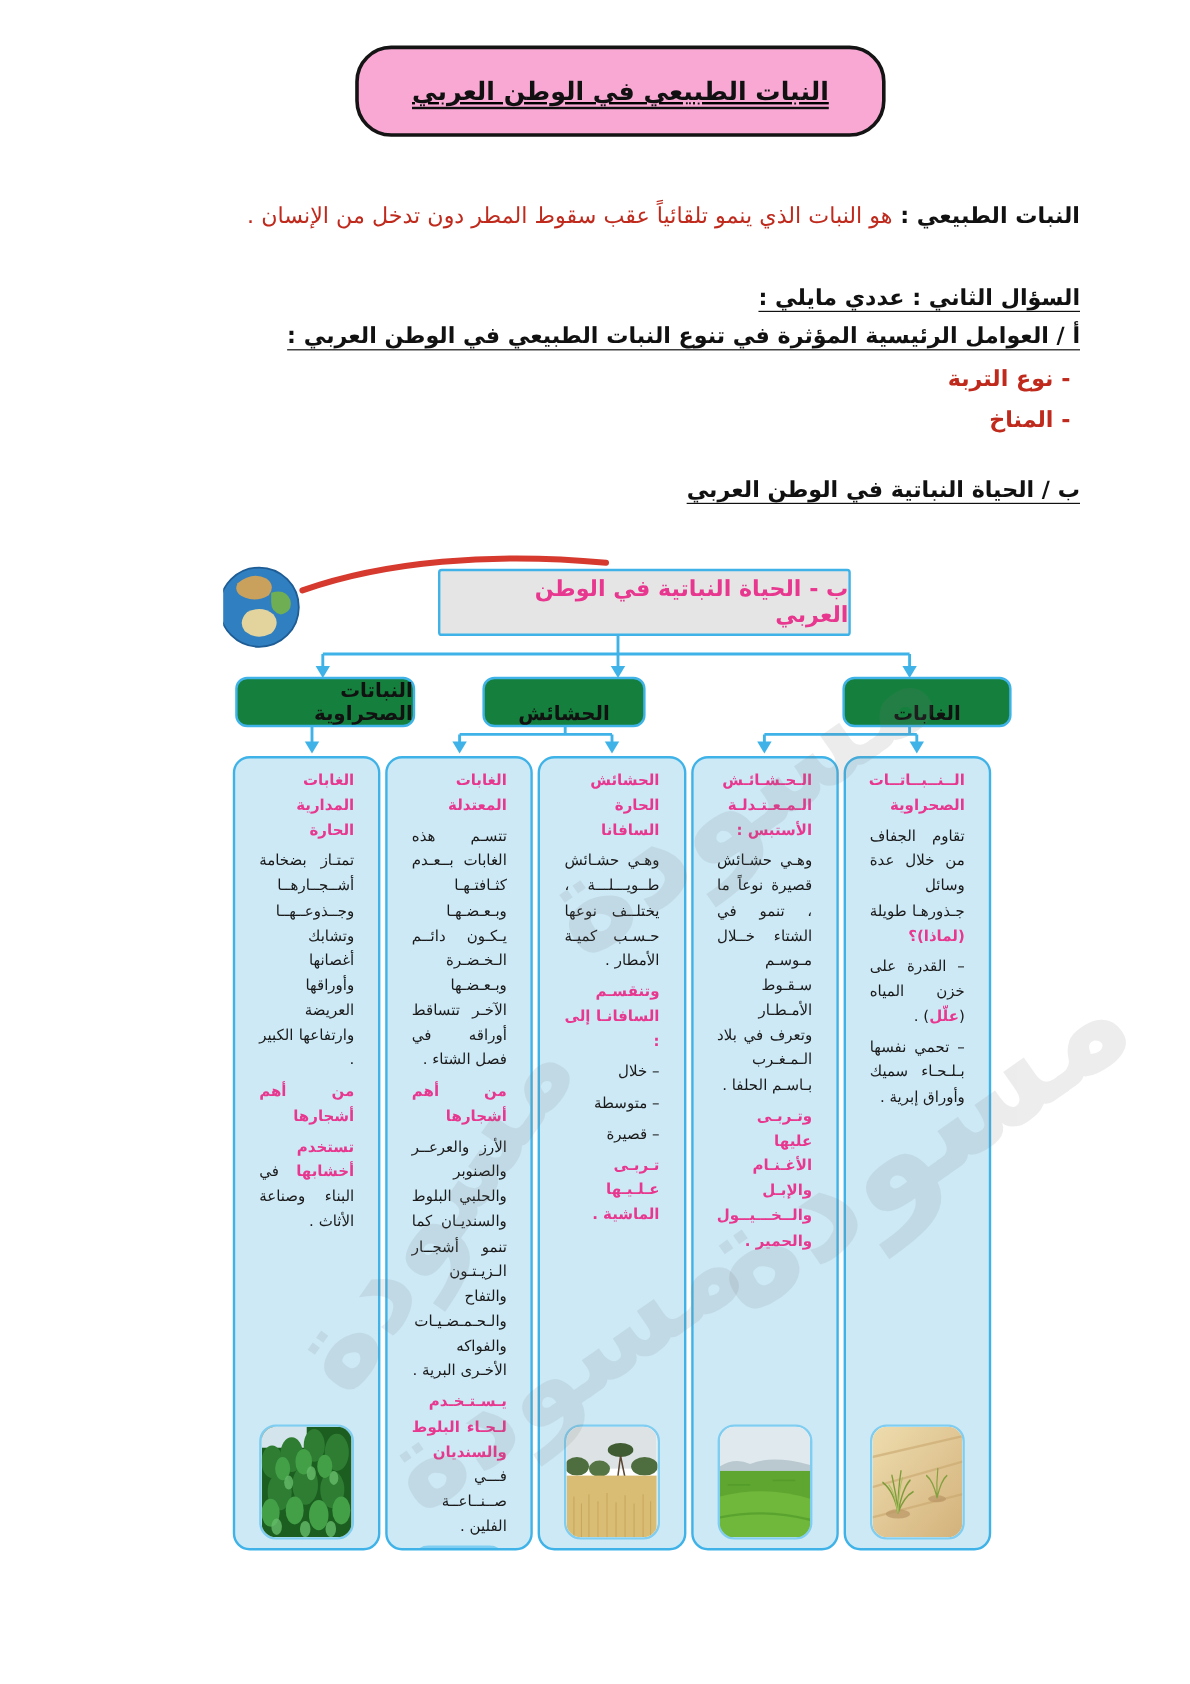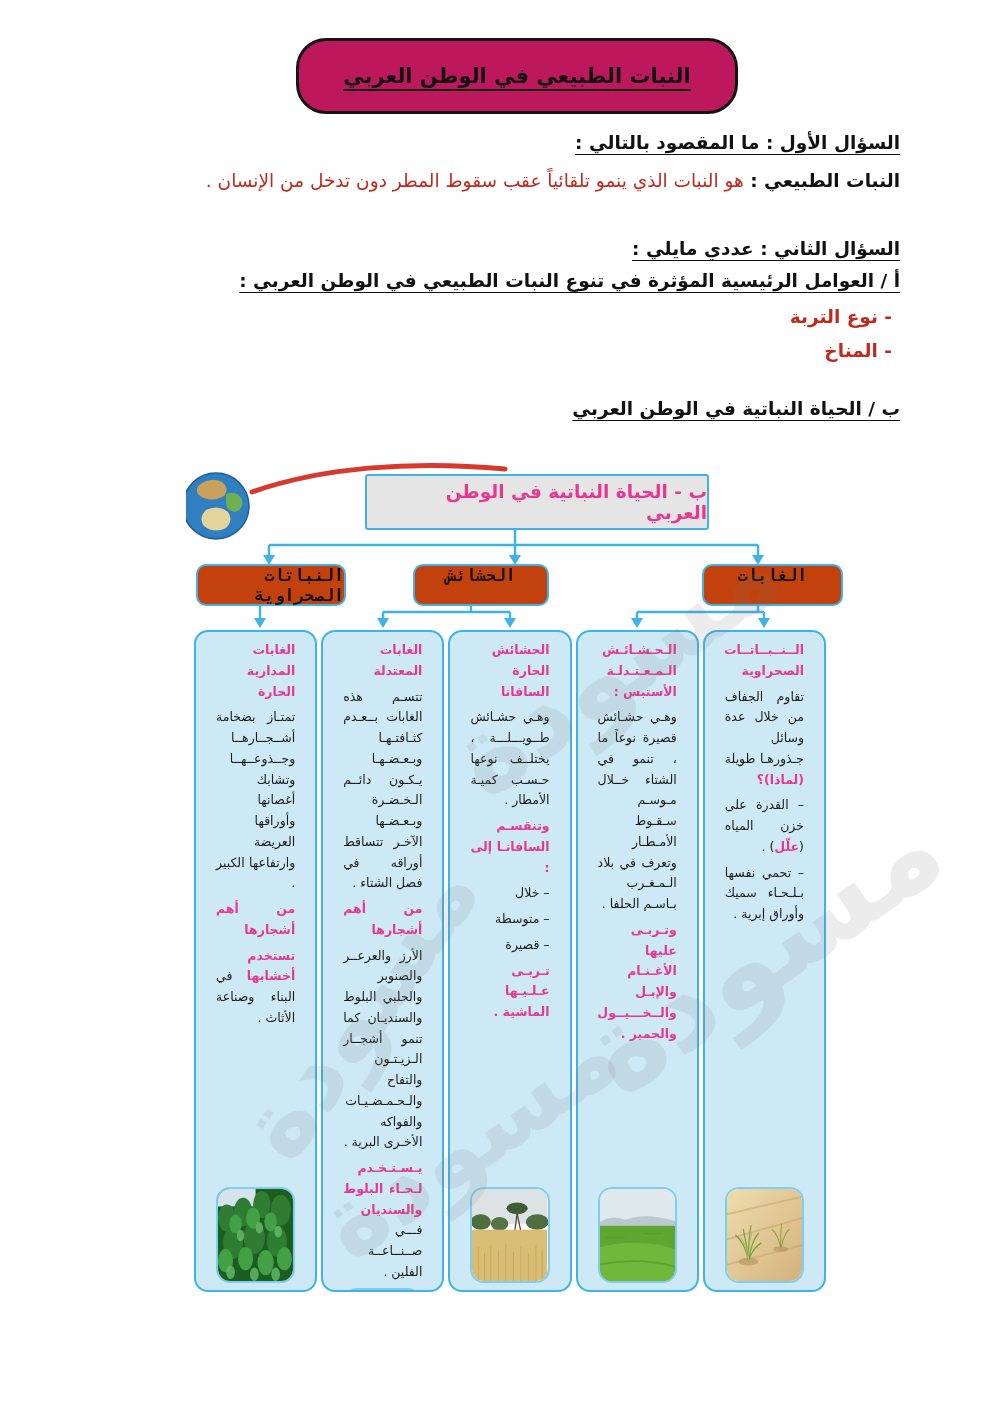--- a/index.html
+++ b/index.html
@@ -4,21 +4,21 @@
 <style>
   html,body{margin:0;padding:0;background:#fff;}
   .page{
     position:relative; width:992px; height:1403px; background:#ffffff;
     font-family:"DejaVu Sans", sans-serif; direction:rtl; overflow:hidden;
   }
   
   .title-box{
     position:absolute; left:296px; top:38px; width:436px; height:70px;
     border:3.5px solid #141414; border-radius:30px;
-    display:flex; align-items:center; justify-content:center; background:#be185d;
+    display:flex; align-items:center; justify-content:center; background:#f9a8d4;text-decoration:underline;
   }
   .title-box span{
     font-size:21px; font-weight:700; color:#111;
     text-decoration:underline; text-underline-offset:6px;
   }
   
   .tline{position:absolute; right:92px; white-space:nowrap; font-size:18.5px; color:#111;}
   .u{text-decoration:underline; text-underline-offset:5px;}
   .b{font-weight:700;}
   .red{color:var(--red);}
@@ -32,27 +32,27 @@
   
   .connectors{position:absolute; left:0; top:0; pointer-events:none;}
   .globe{position:absolute; left:186px; top:466px;}
   .root-box{
     position:absolute; left:365px; top:474px; width:300px; height:52px;
     background:#e5e5e5; border:2.5px solid var(--cyan); border-radius:3px;
     display:flex; align-items:center; justify-content:center; z-index:3;padding-left:40px;
   }
   .root-box span{color:var(--pink); font-weight:700; font-size:18.5px;}
   .branch-box{
-    position:absolute; top:564px; height:38px; background:#c2410c;
+    position:absolute; top:564px; height:38px; background:#15803d;
     border:2.5px solid var(--cyan); border-radius:10px;
-    display:flex; align-items:flex-start; justify-content:center; z-index:3;font-family:Liberation Mono, monospace;
+    display:flex; align-items:flex-end; justify-content:center; z-index:3;
   }
   .branch-box span{color:#111; font-size:16.5px; font-weight:700;}
   .branch-1{left:196px; width:146px;}
-  .branch-2{left:413px; width:132px;}
+  .branch-2{left:402px; width:132px;}
   .branch-3{left:666px; width:137px;margin-left:36px;}
   
   .columns{
     position:absolute; left:194px; top:630px; width:632px; height:662px;
     display:flex; gap:4px; z-index:2;
   }
   .column{
     flex:1; background:var(--colbg); border:2px solid var(--cyan);
     border-radius:14px; padding:8px 20px 7px; box-sizing:border-box;
     display:flex; flex-direction:column; overflow:hidden;
@@ -77,21 +77,20 @@
 </style>
 </head>
 <body>
 
 <div class="page">
 
   <div class="title-box">
     <span>النبات الطبيعي في الوطن العربي</span>
   </div>
 
-  <div class="tline q1-heading b u">السؤال الأول : ما المقصود بالتالي :</div>
   <div class="tline q1-answer"><span class="b">النبات الطبيعي : </span><span class="red">هو النبات الذي ينمو تلقائياً عقب سقوط المطر دون تدخل من الإنسان .</span></div>
 
   <div class="tline q2-heading b u">السؤال الثاني : عددي مايلي :</div>
   <div class="tline q2-suba b u">أ / العوامل الرئيسية المؤثرة في تنوع النبات الطبيعي في الوطن العربي :</div>
   <div class="tline factor">- نوع التربة</div>
   <div class="tline factor factor-2">- المناخ</div>
   <div class="tline subb b u">ب / الحياة النباتية في الوطن العربي</div>
 
   <svg class="connectors" width="992" height="1403" viewBox="0 0 992 1403">
     <path d="M252 492 C 320 468, 410 460, 505 469" stroke="#d63a2f" stroke-width="5" fill="none" stroke-linecap="round"></path>

